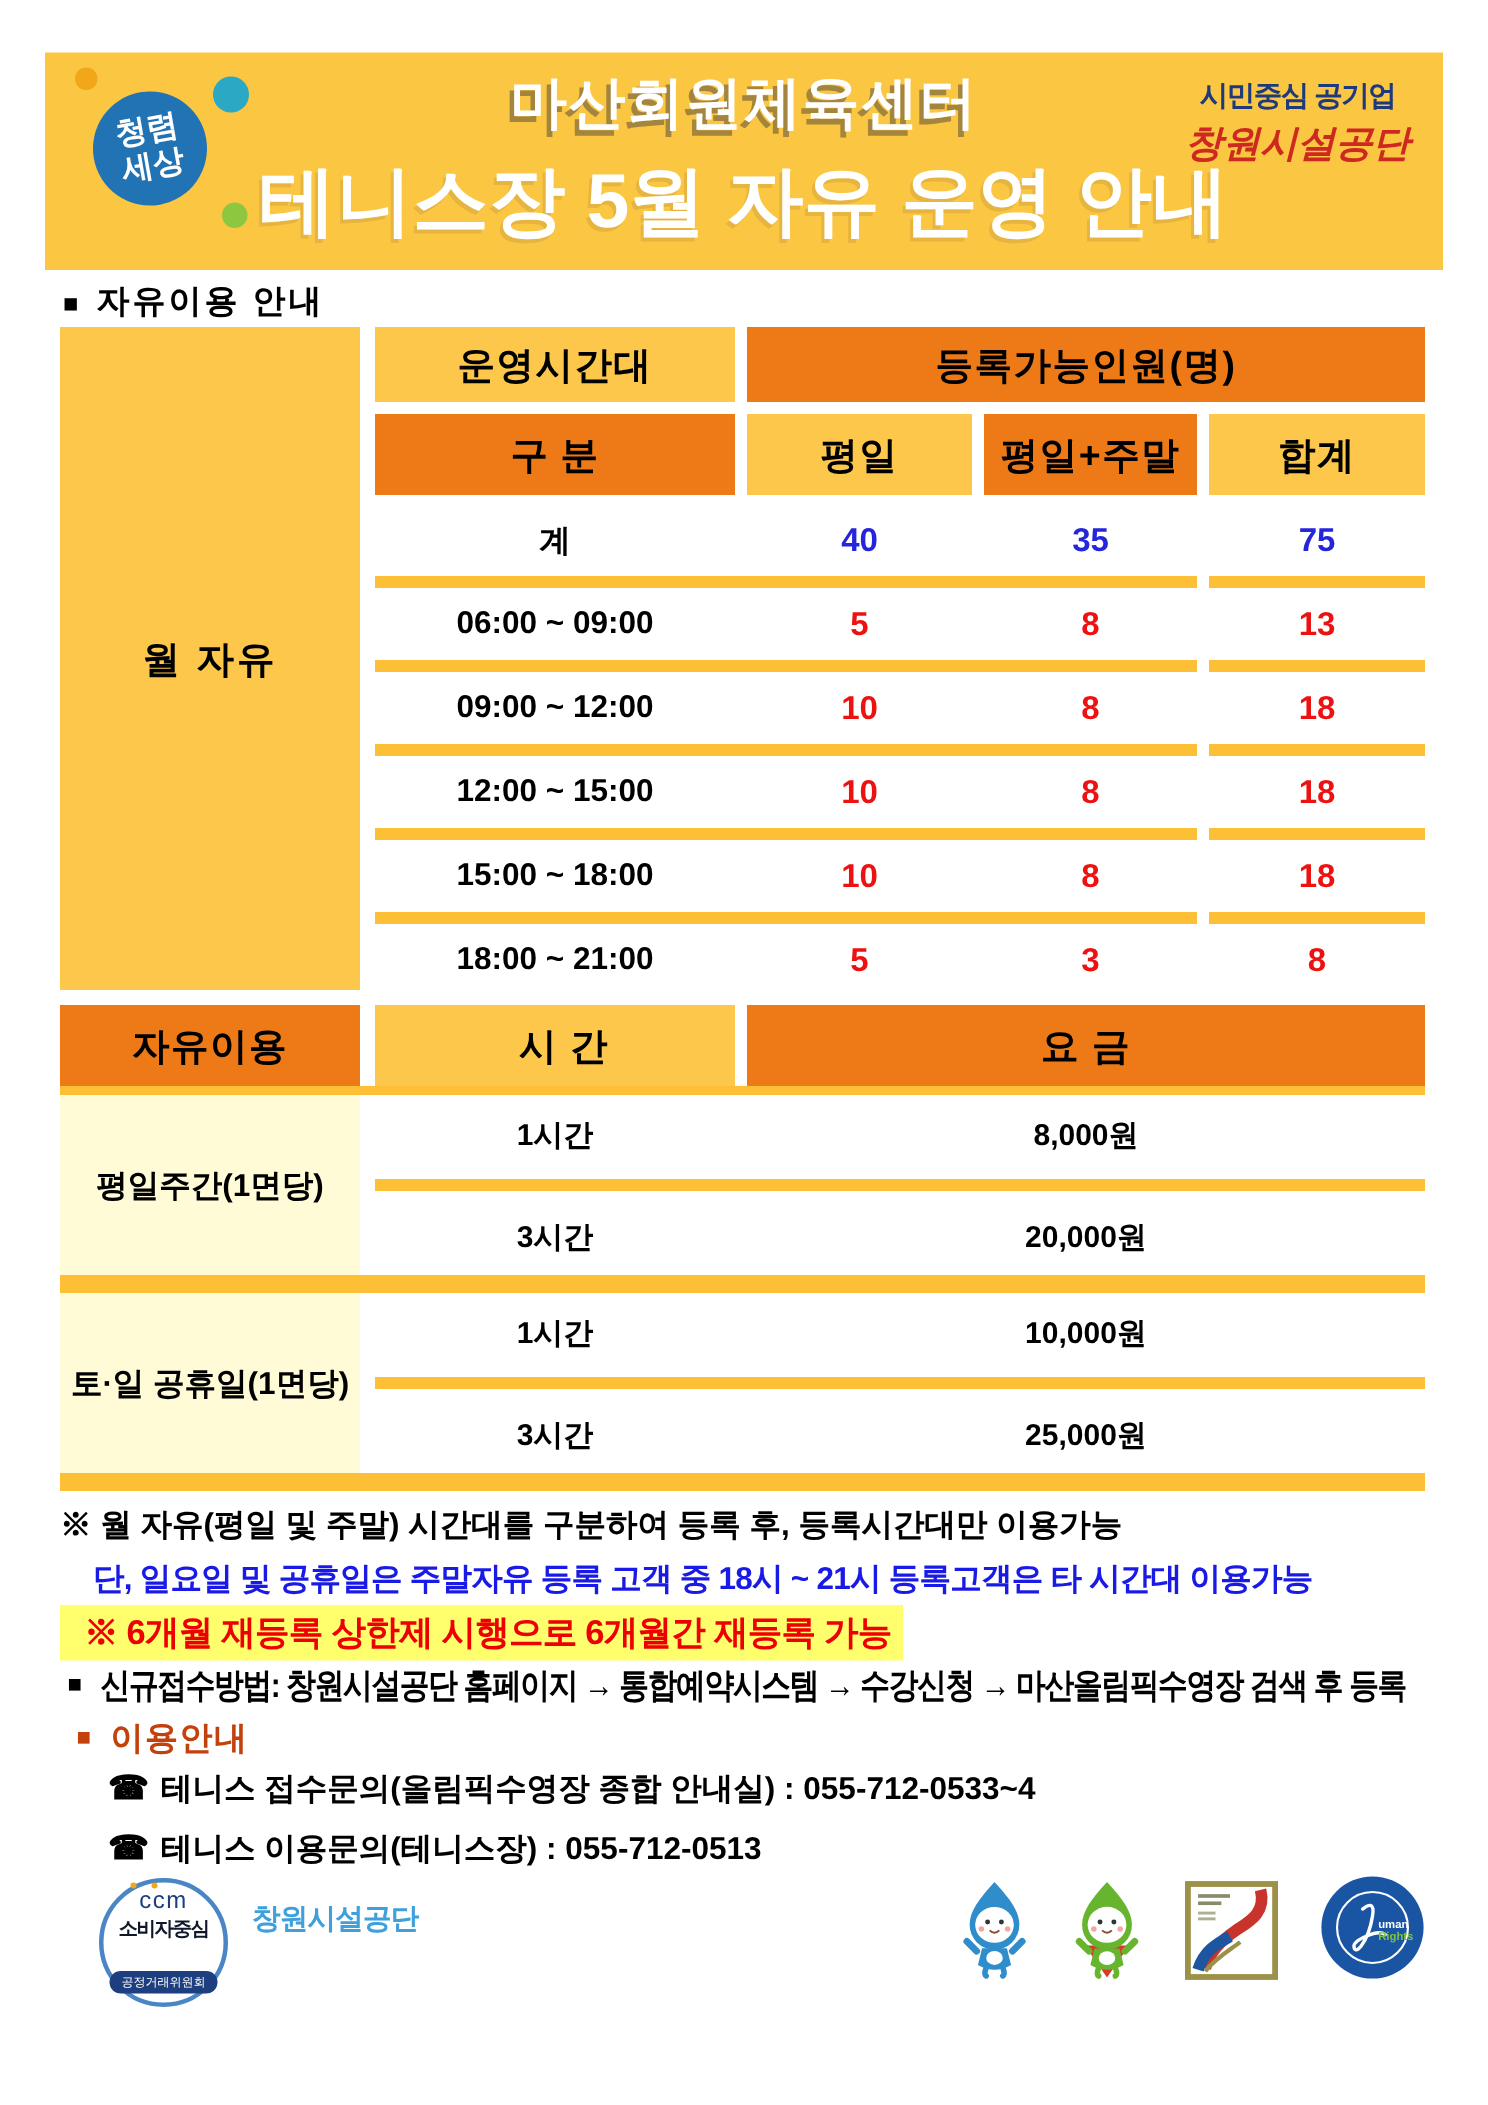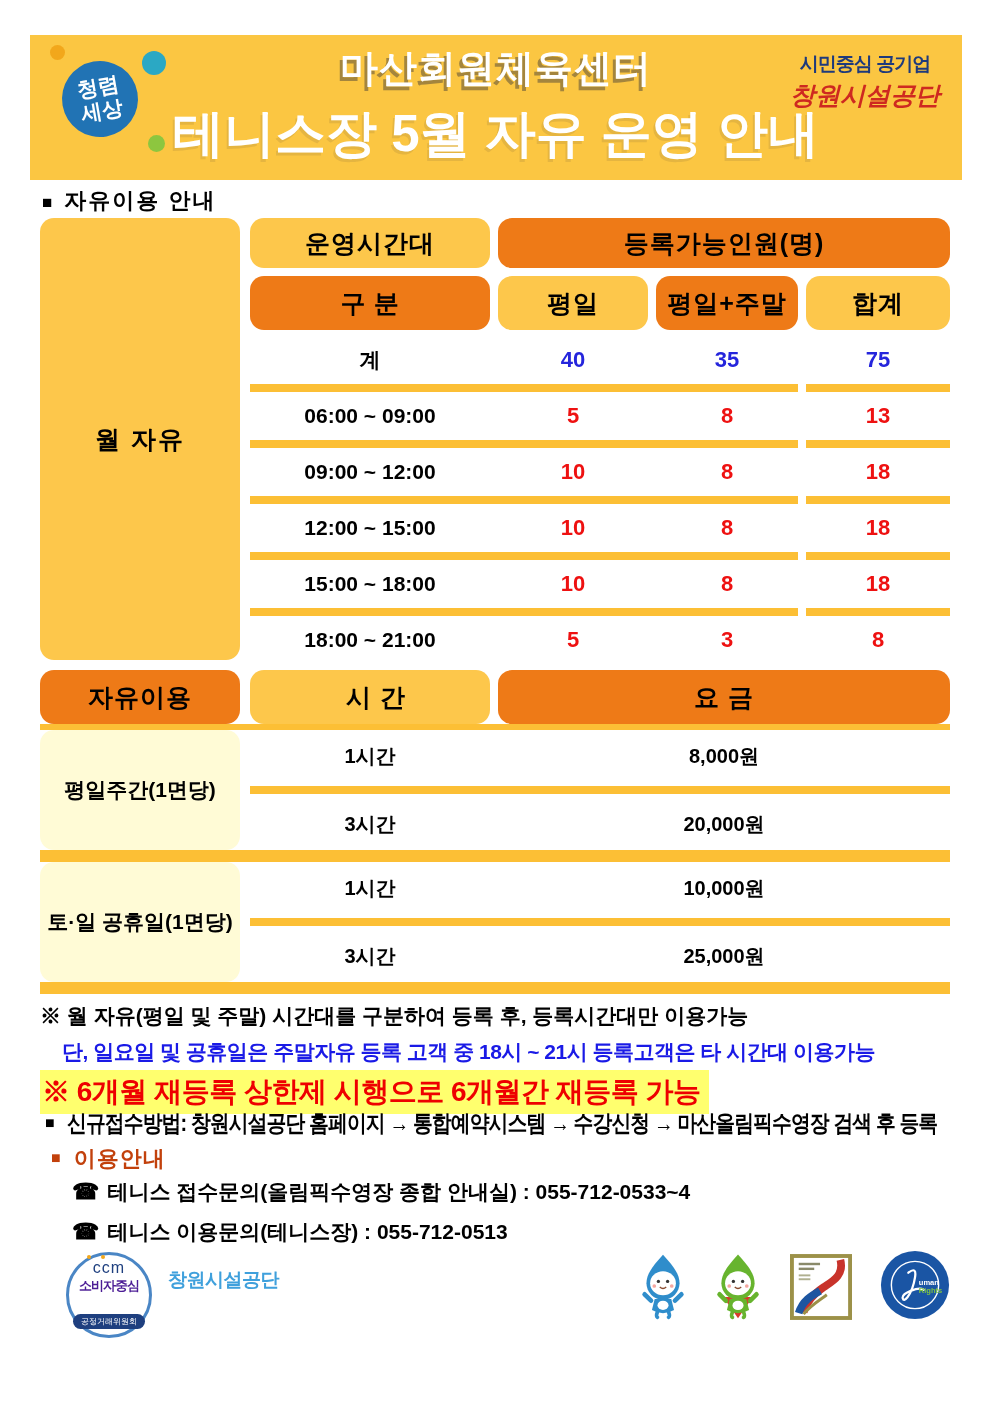--- a/index.html
+++ b/index.html
@@ -29,21 +29,21 @@
 
   
   .section-title { position:absolute; left:42px; top:186px; font-size:22px; font-weight:bold; color:#000;
                    letter-spacing:2px; }
   .section-title .bullet { font-size:17px; margin-right:10px; }
 
   
   .usage-grid { position:absolute; left:40px; top:218px; width:910px; height:452px; display:grid;
     grid-template-columns:200px 10px 240px 8px 150px 8px 142px 8px 144px;
     grid-template-rows:50px 8px 54px 10px 40px 16px 40px 16px 40px 16px 40px 16px 40px 16px 40px; }
-  .cell { display:flex; align-items:center; justify-content:center; font-weight:bold;border-radius:14px; }
+  .cell { display:flex; align-items:center; justify-content:center; font-weight:bold; }
   .bg-gold { background:#FDC74B; }
   .bg-orange { background:#EE7A17; }
   .hdr { font-size:25px; color:#000; letter-spacing:1px; }
   .side-label { font-size:25px; color:#000; letter-spacing:2px; }
   .t-label { font-size:21px; color:#000; }
   .t-num-blue { font-size:22px; color:#2525DC; }
   .t-num-red  { font-size:22px; color:#EE1111; }
   .divider { align-self:center; width:100%; height:8px; background:#FCBF35; }
 
   
@@ -58,39 +58,39 @@
   .bg-cream { background:#FFFBD6; }
   .fee-label { font-size:21px; color:#000; }
   .fee-time { font-size:20px; color:#000; }
   .fee-price { font-size:20px; color:#000; }
   .divider-thick { width:100%; height:100%; background:#FCBF35; }
 
   
   .note { position:absolute; white-space:nowrap; font-weight:bold; }
   .note1 { left:40px; top:1002px; font-size:21px; color:#000; letter-spacing:0px; }
   .note2 { left:62px; top:1038px; font-size:21px; color:#1A1AE6; letter-spacing:-0.5px; }
-  .note3 { left:40px; top:1070px; font-size:28px; color:#EE0000; background:#FFFF6E; padding:3px 8px 3px 2px; letter-spacing:-0.5px; }
+  .note3 { left:40px; top:1070px; font-size:23px; color:#EE0000; background:#FFFF6E; padding:3px 8px 3px 16px; letter-spacing:-0.5px; }
   .method { left:45px; top:1108px; font-size:23px; color:#000; }
   .method .text { display:inline-block; transform:scaleX(0.86); transform-origin:left center; letter-spacing:-1px; }
   .method .bullet, .guide .bullet { font-size:16px; margin-right:12px; vertical-align:3px; }
   .guide { left:51px; top:1144px; font-size:22px; color:#c2410c; letter-spacing:1px; }
   .phone { font-size:21px; color:#000; letter-spacing:0px; }
   .phone1 { left:72px; top:1178px; }
   .phone2 { left:72px; top:1218px; }
   .phone .ph-icon { font-size:22px; margin-right:8px; }
 
   
   .footer { position:absolute; left:0; top:1250px; width:992px; height:90px; }
   .ccm { position:absolute; left:66px; top:2px; width:86px; height:86px; border:3px solid #4A86C5;
          border-radius:50%; background:#fff; text-align:center; }
   .ccm-brand { margin-top:4px; color:#1E3F7F; font-size:16px; font-weight:normal; letter-spacing:1px; position:relative; }
   .ccm-brand i { position:absolute; top:-4px; width:4px; height:4px; border-radius:50%; background:#F2A71B; }
   .ccm-brand i.d1 { margin-left:-6px; }
   .ccm-brand i.d2 { margin-left:8px; }
-  .ccm-label { color:#4c1d95; font-size:13px; font-weight:bold; letter-spacing:-1px; }
+  .ccm-label { color:#0f172a; font-size:13px; font-weight:bold; letter-spacing:-1px; }
   .ccm-pill { position:absolute; left:50%; bottom:6px; transform:translateX(-50%); background:#1E3F7F;
               color:#fff; font-size:8px; padding:2px 8px; border-radius:8px; white-space:nowrap; }
   .slogan { position:absolute; left:168px; top:16px; text-align:center; color:#3FA0DC; font-weight:bold;
             font-size:19px; line-height:27px; letter-spacing:-0.5px; }
   .badges { position:absolute; right:42px; top:0px; display:flex; align-items:flex-end; gap:28px; }
 
   
   svg text { font-family:"Liberation Sans", sans-serif; }
 </style>
 </head>

